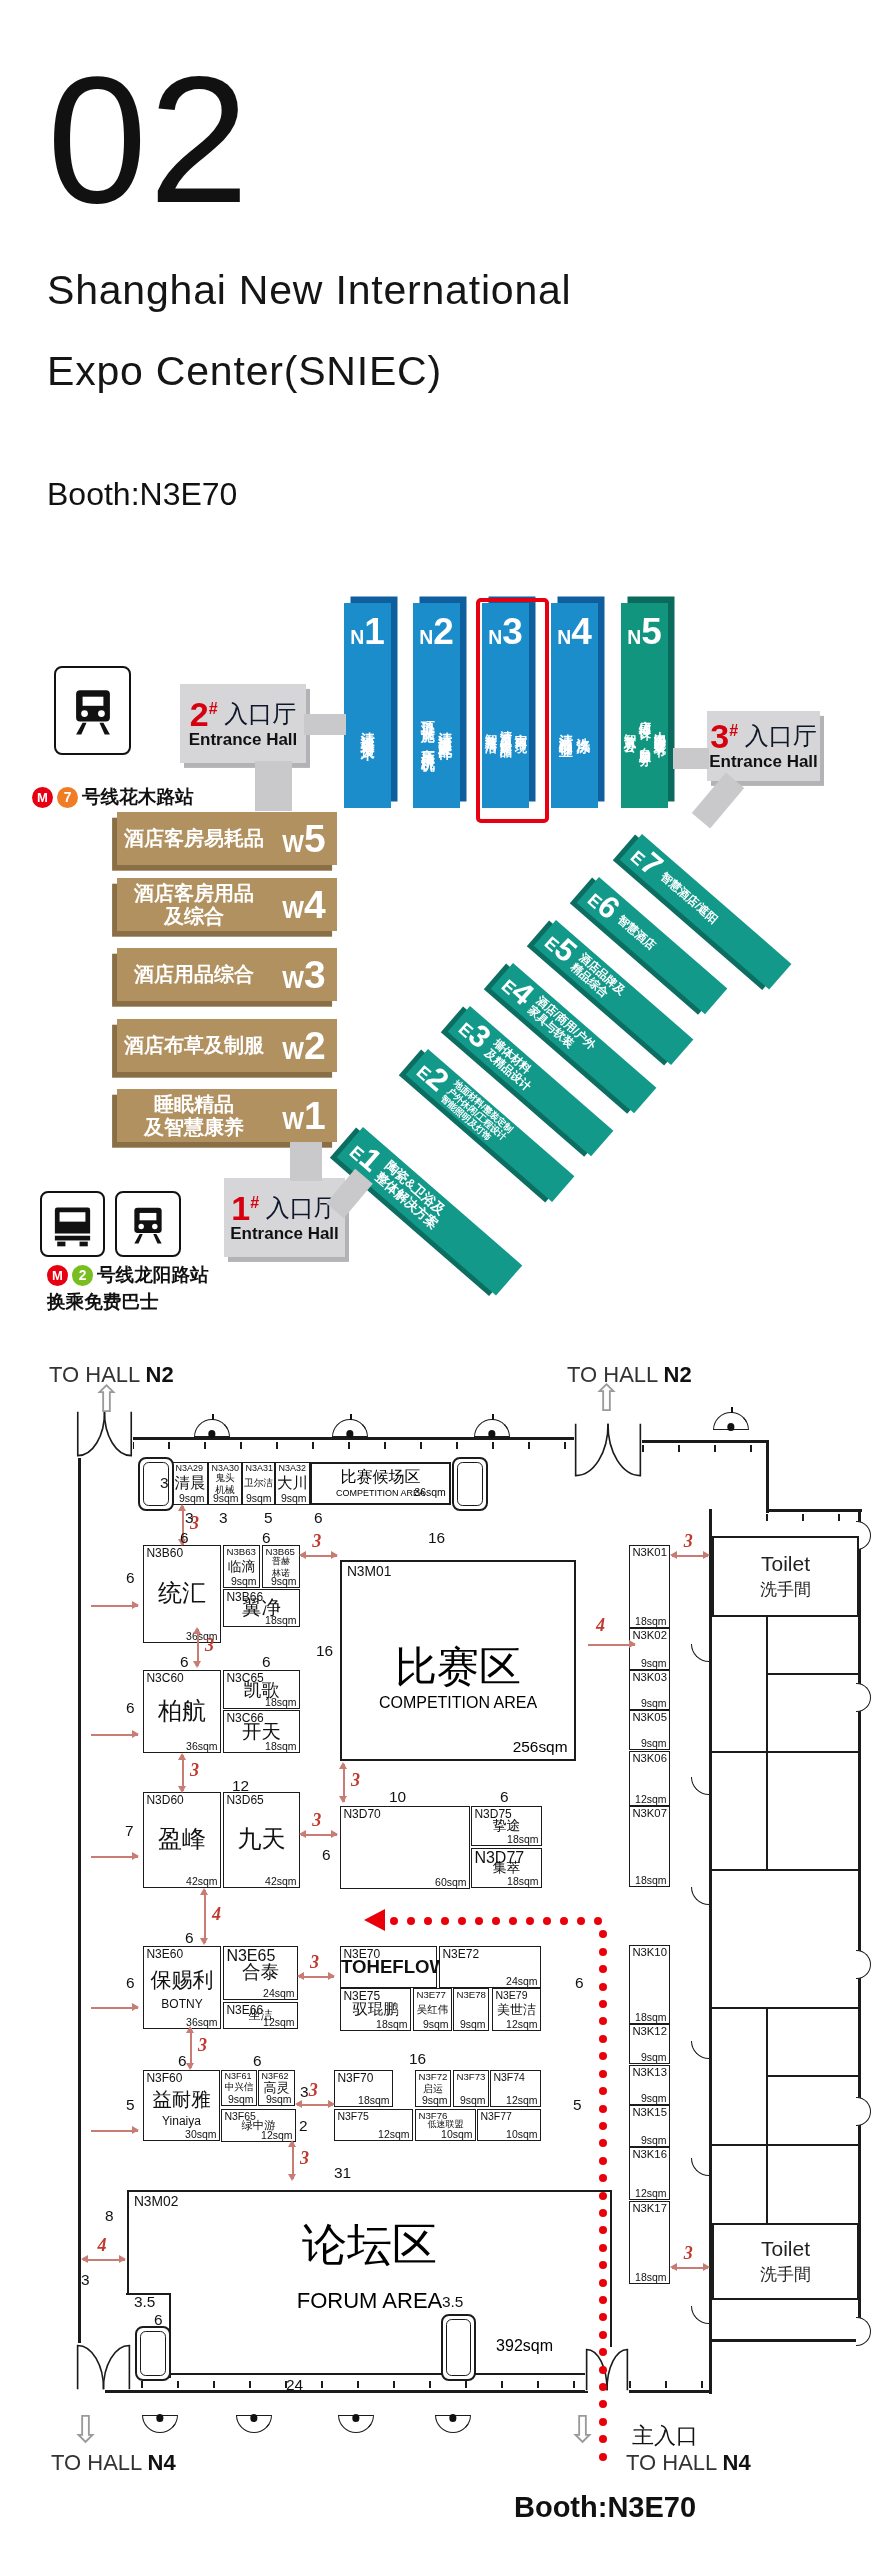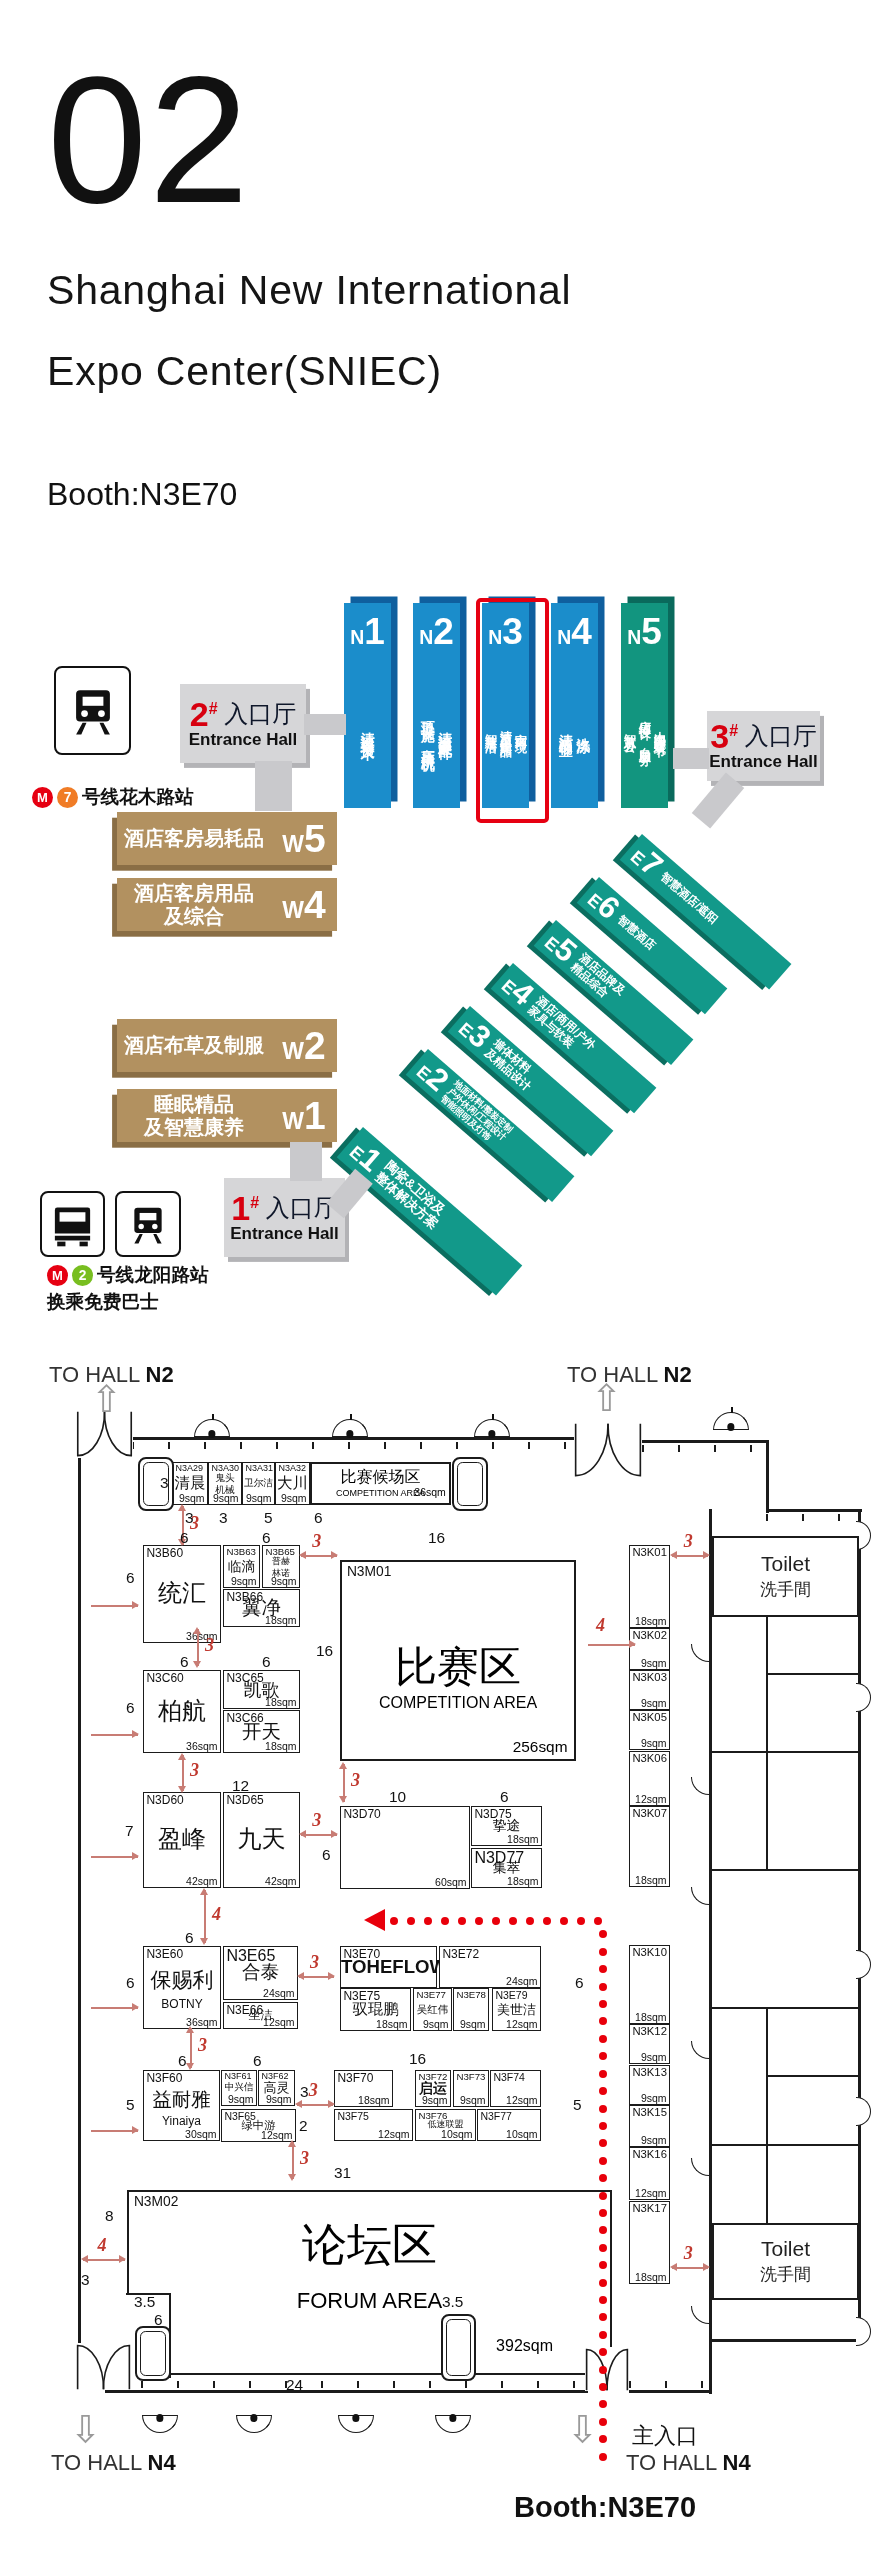--- a/index.html
+++ b/index.html
@@ -118,20 +118,26 @@
         </div>
         <div class="wcode"><span class="cs" style="font-size: 23px;">W</span><span class="cb" style="font-size: 39px;">5</span></div>
       </div>
       <div class="wbar" style="top: 311px;">
         <div class="wlines">
           <div>酒店客房用品</div>
           <div>及综合</div>
         </div>
         <div class="wcode"><span class="cs" style="font-size: 23px;">W</span><span class="cb" style="font-size: 39px;">4</span></div>
       </div>
+      <div class="wbar" style="top: 381px;">
+        <div class="wlines">
+          <div>酒店用品综合</div>
+        </div>
+        <div class="wcode"><span class="cs" style="font-size: 23px;">W</span><span class="cb" style="font-size: 39px;">3</span></div>
+      </div>
       <div class="wbar" style="top: 452px;">
         <div class="wlines">
           <div>酒店布草及制服</div>
         </div>
         <div class="wcode"><span class="cs" style="font-size: 23px;">W</span><span class="cb" style="font-size: 39px;">2</span></div>
       </div>
       <div class="wbar" style="top: 522px;">
         <div class="wlines">
           <div>睡眠精品</div>
           <div>及智慧康养</div>
@@ -433,21 +439,21 @@
         <div class="bid" style="font-size: 10.5px;">N3F65</div>
         <div class="bname" style="font-size: 11.3px; font-weight: 400;">绿中游</div>
         <div class="bsqm">12sqm</div>
       </div>
       <div class="booth" style="left: 334px; top: 734px; width: 59px; height: 37px;">
         <div class="bid" style="font-size: 12px;">N3F70</div>
         <div class="bsqm">18sqm</div>
       </div>
       <div class="booth" style="left: 415px; top: 734px; width: 36px; height: 37px;">
         <div class="bid" style="font-size: 9.7px;">N3F72</div>
-        <div class="bname" style="font-size: 14px; font-weight: 700;">启运</div>
+        <div class="bname" style="font-size: 10px; font-weight: 400;">启运</div>
         <div class="bsqm">9sqm</div>
       </div>
       <div class="booth" style="left: 453px; top: 734px; width: 36px; height: 37px;">
         <div class="bid" style="font-size: 9.7px;">N3F73</div>
         <div class="bsqm">9sqm</div>
       </div>
       <div class="booth" style="left: 490px; top: 734px; width: 51px; height: 37px;">
         <div class="bid" style="font-size: 10.5px;">N3F74</div>
         <div class="bsqm">12sqm</div>
       </div>

